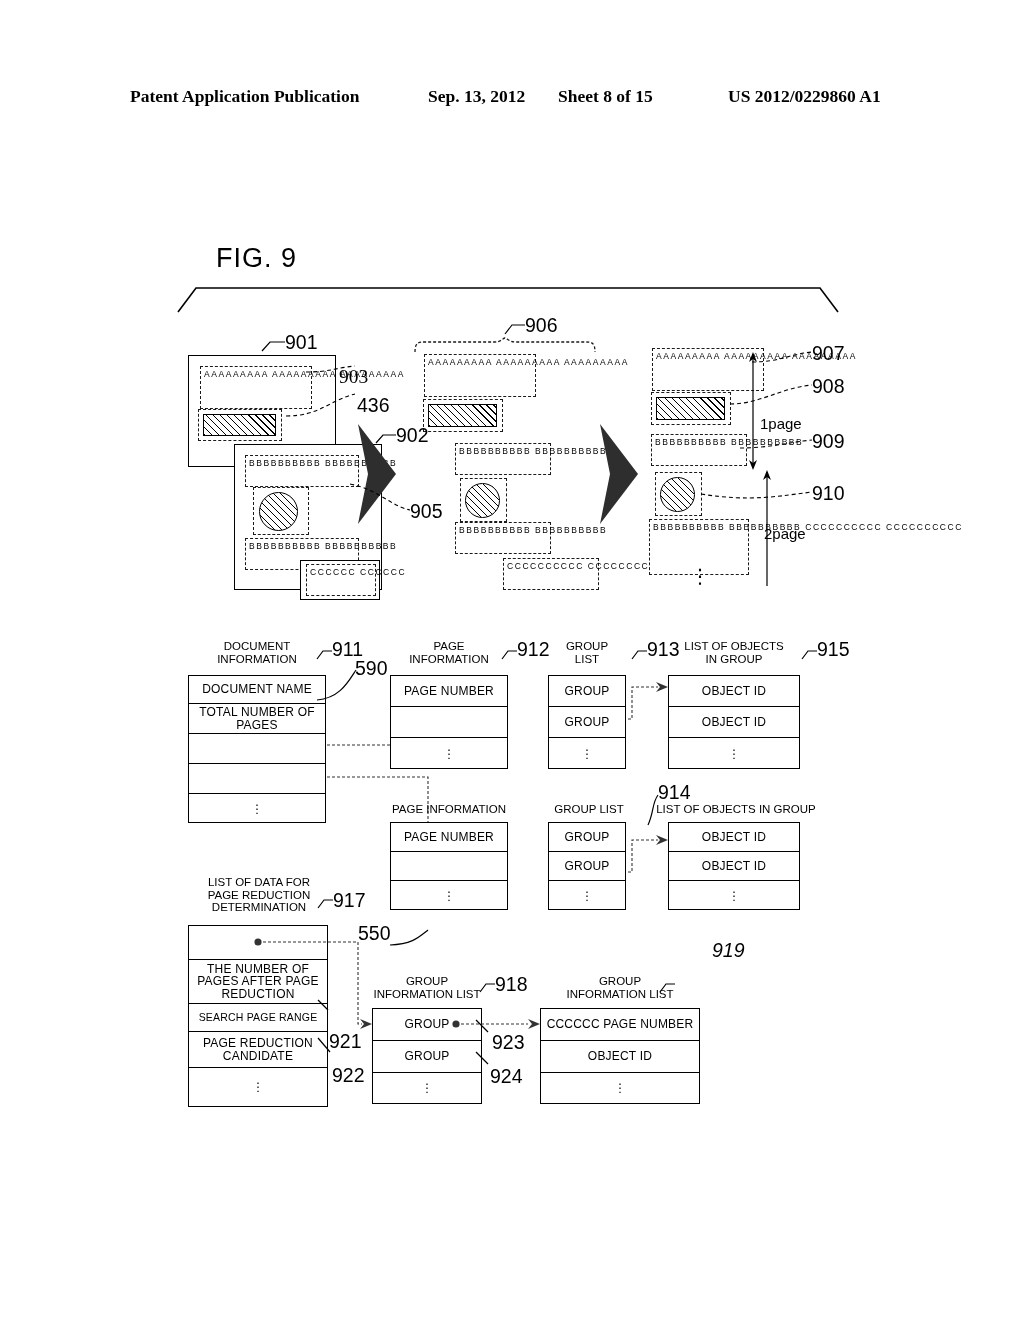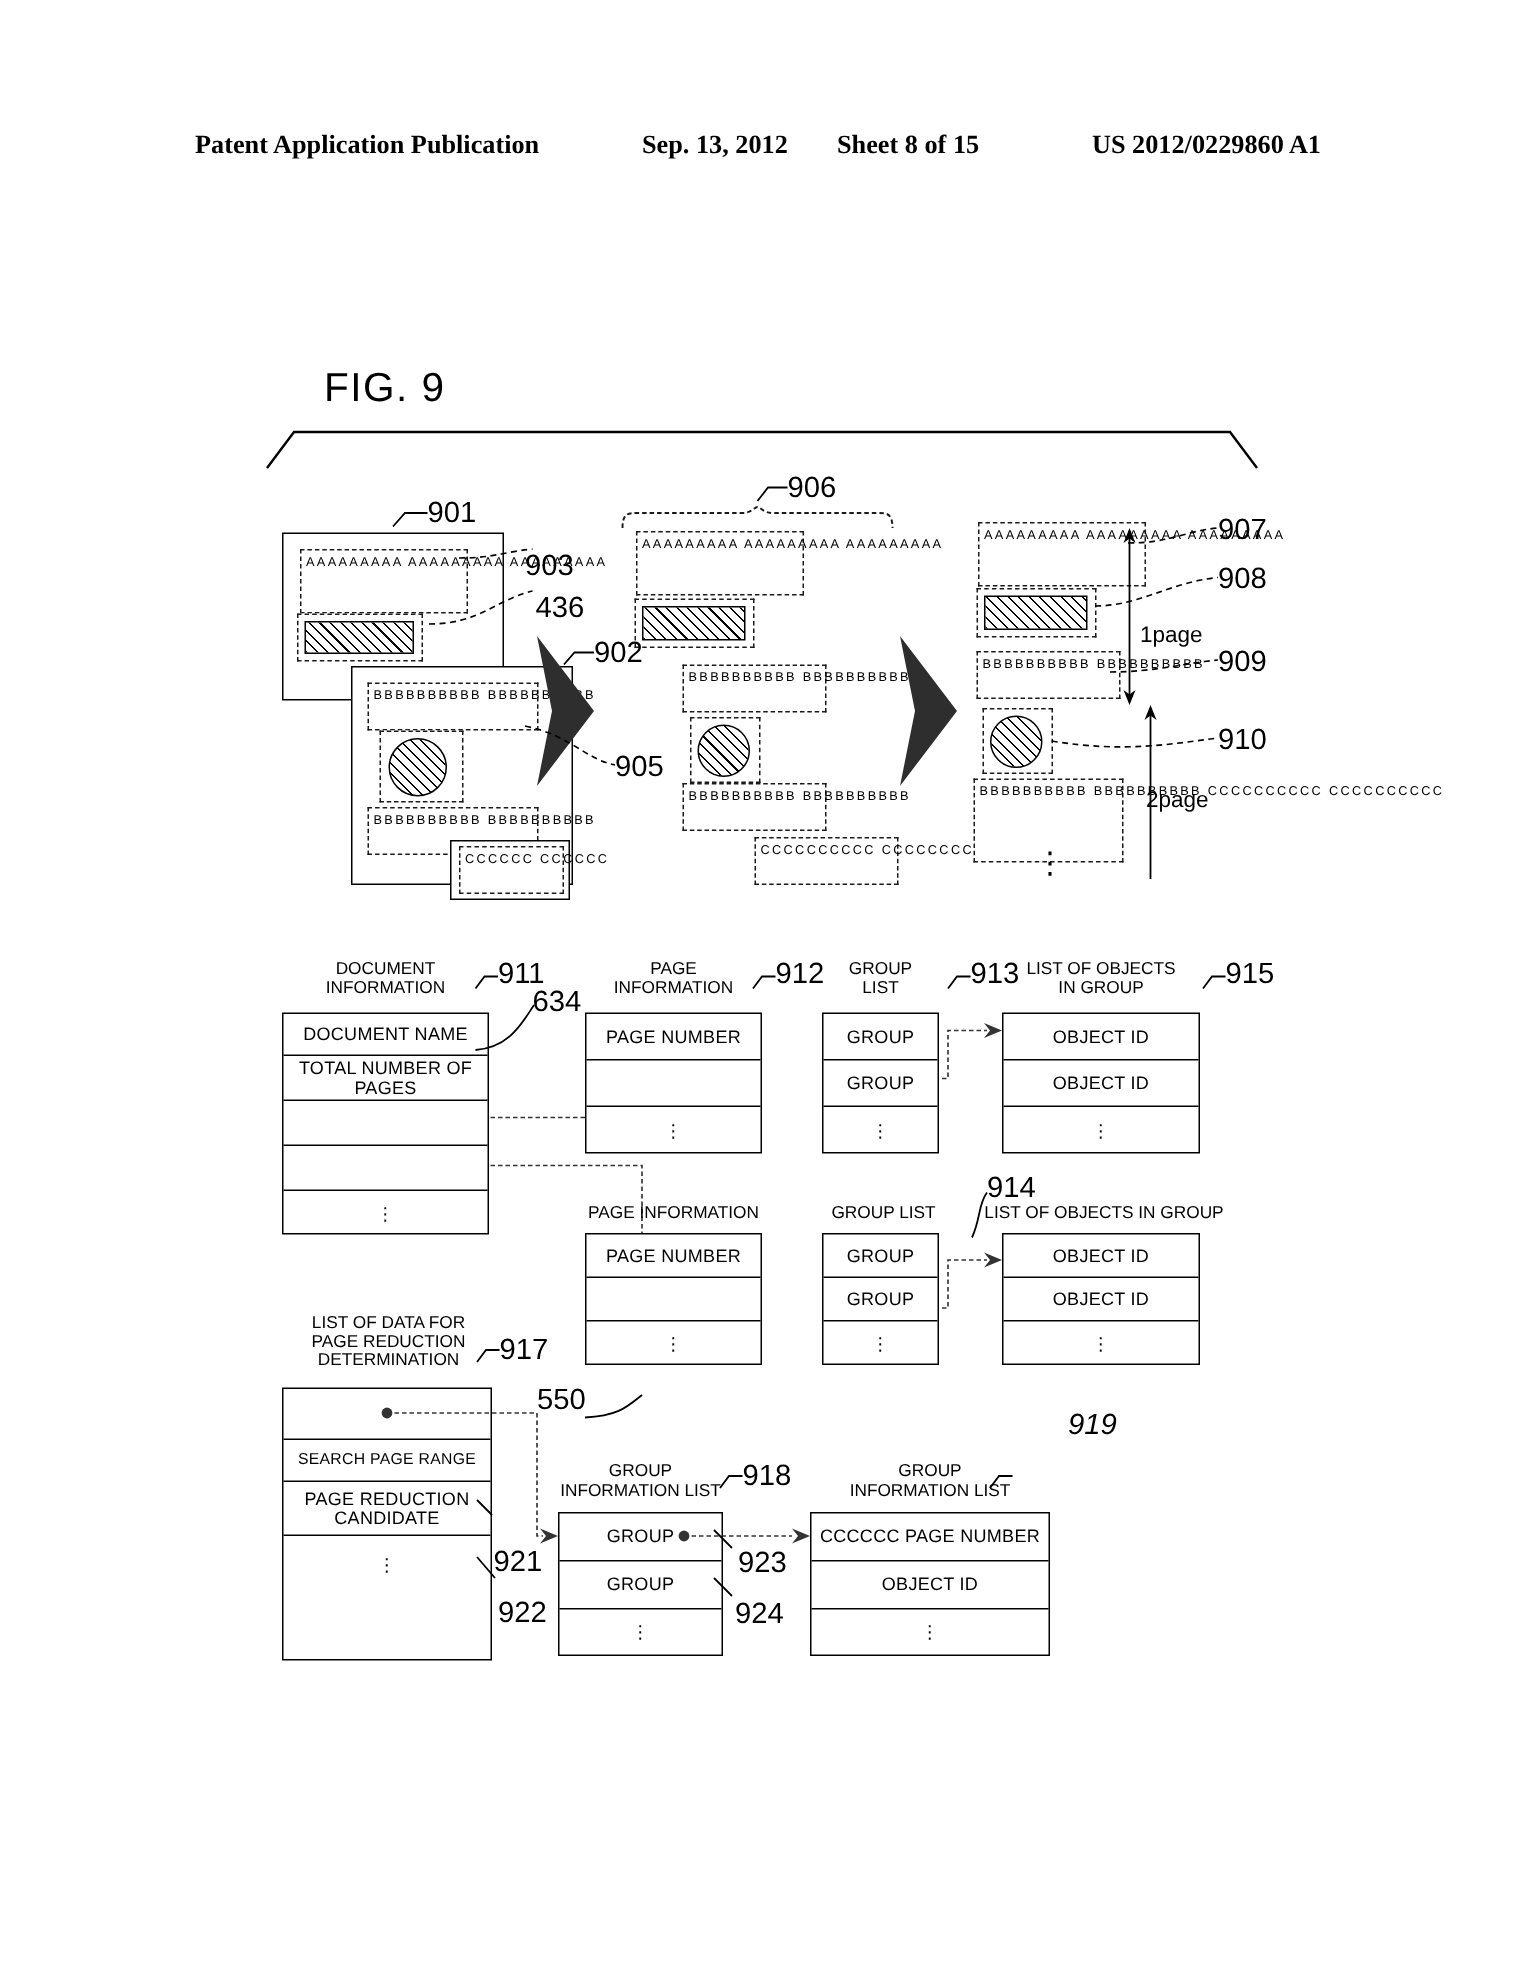--- a/index.html
+++ b/index.html
@@ -172,21 +172,21 @@
     <path d="M 572,72 C 600,72 610,64 632,62" fill="none" stroke="#000" stroke-width="1.1" stroke-dasharray="4,3"></path>
 
     <path d="M 550,114 C 580,114 600,98 632,95" fill="none" stroke="#000" stroke-width="1.1" stroke-dasharray="4,3"></path>
 
     <path d="M 560,158 C 590,158 610,152 632,150" fill="none" stroke="#000" stroke-width="1.1" stroke-dasharray="4,3"></path>
 
     <path d="M 521,204 C 570,212 600,206 632,202" fill="none" stroke="#000" stroke-width="1.1" stroke-dasharray="4,3"></path>
   </svg>
 
   <div class="refnum" style="left:285px;top:331px;">901</div>
-  <div class="refnum" style="left:350px;top:366px;">903</div>
+  <div class="refnum" style="left:339px;top:366px;font-family:Liberation Serif, serif;">903</div>
   <div class="refnum" style="left:357px;top:394px;">436</div>
   <div class="refnum" style="left:396px;top:424px;">902</div>
   <div class="refnum" style="left:410px;top:500px;">905</div>
   <div class="refnum" style="left:525px;top:314px;">906</div>
   <div class="refnum" style="left:812px;top:342px;">907</div>
   <div class="refnum" style="left:812px;top:375px;">908</div>
   <div class="refnum" style="left:812px;top:430px;">909</div>
   <div class="refnum" style="left:812px;top:482px;">910</div>
 
   <svg width="660" height="460" style="left:180px;top:660px;">
@@ -270,20 +270,23 @@
     <div class="row" style="height:29px;">OBJECT ID</div>
     <div class="row" style="height:29px;">OBJECT ID</div>
     <div class="row dots" style="height:30px;">⋮</div>
   </div>
 
   <div class="tbl-cap" style="left:192px;top:876px;width:134px;">LIST OF DATA FOR
 PAGE REDUCTION
 DETERMINATION</div>
   <div class="tbl" style="left:188px;top:925px;width:140px;height:182px;">
     <div class="row" style="height:34px;"></div>
+    <div class="row" style="height:44px;">THE NUMBER OF
+PAGES AFTER PAGE
+REDUCTION</div>
     <div class="row" style="height:28px;font-size:10.5px;">SEARCH PAGE RANGE</div>
     <div class="row" style="height:36px;">PAGE REDUCTION
 CANDIDATE</div>
     <div class="row dots" style="height:38px;">⋮</div>
   </div>
 
   <div class="tbl-cap" style="left:366px;top:975px;width:122px;">GROUP
 INFORMATION LIST</div>
   <div class="tbl" style="left:372px;top:1008px;width:110px;height:96px;">
     <div class="row" style="height:32px;">GROUP</div>
@@ -335,21 +338,21 @@
     <path d="M 300,352 L 306,344 L 315,344" fill="none" stroke="#000" stroke-width="1.2"></path>
 
     <path d="M 480,352 L 486,344 L 495,344" fill="none" stroke="#000" stroke-width="1.2"></path>
 
     <path d="M 296,380 L 308,392" fill="none" stroke="#000" stroke-width="1.2"></path>
 
     <path d="M 296,412 L 308,424" fill="none" stroke="#000" stroke-width="1.2"></path>
   </svg>
 
   <div class="refnum" style="left:332px;top:638px;">911</div>
-  <div class="refnum" style="left:355px;top:657px;">634</div>
+  <div class="refnum" style="left:355px;top:657px;">590</div>
   <div class="refnum" style="left:517px;top:638px;">912</div>
   <div class="refnum" style="left:647px;top:638px;">913</div>
   <div class="refnum" style="left:817px;top:638px;">915</div>
   <div class="refnum" style="left:658px;top:781px;">914</div>
   <div class="refnum" style="left:333px;top:889px;">917</div>
   <div class="refnum" style="left:358px;top:922px;">550</div>
   <div class="refnum" style="left:329px;top:1030px;">921</div>
   <div class="refnum" style="left:332px;top:1064px;">922</div>
   <div class="refnum" style="left:495px;top:973px;">918</div>
   <div class="refnum" style="left:712px;top:939px;font-style:italic;">919</div>

